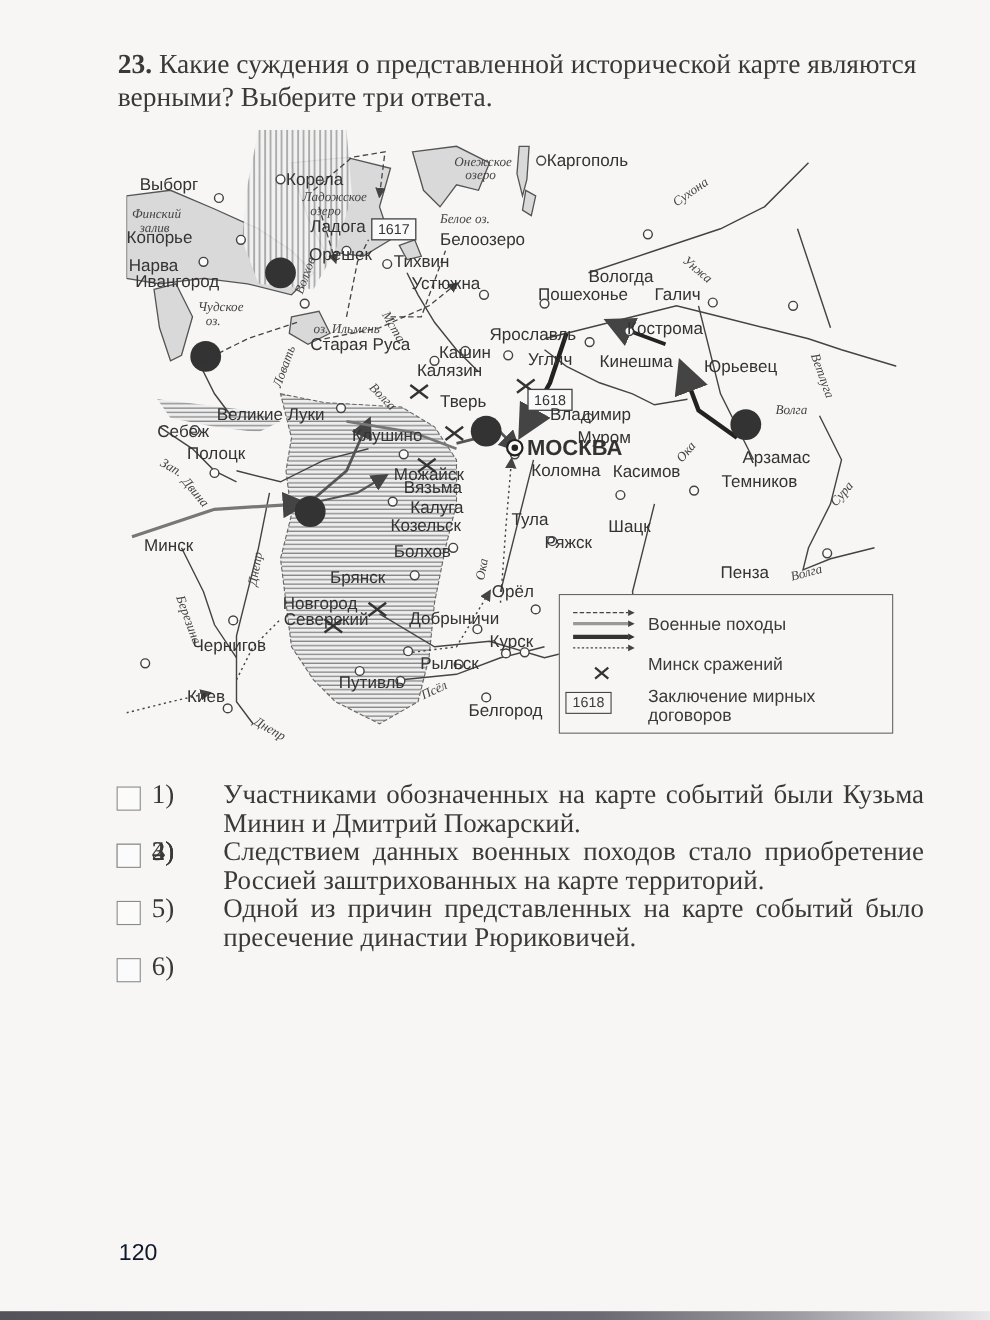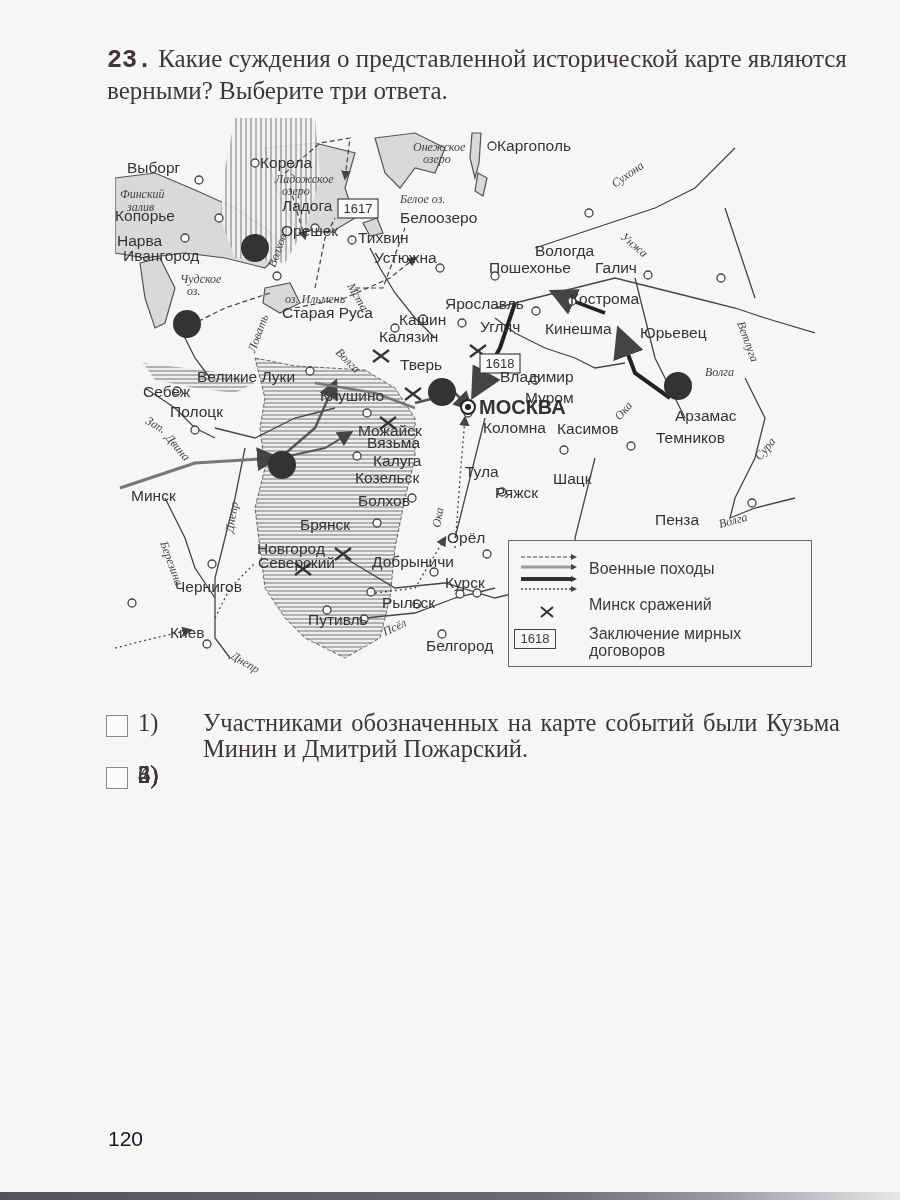--- a/index.html
+++ b/index.html
@@ -6,21 +6,21 @@
     body {
       width: 900px; height: 1200px; overflow: hidden;
       background: #f7f6f4; position: relative;
       font-family: "Liberation Serif", "DejaVu Serif", serif;
       color: #3a3638;
     }
     .question {
       position: absolute; left: 107px; top: 44px; width: 745px;
       font-size: 25px; line-height: 30px; color: #3c383a;
     }
-    .question .num { font-weight: bold; font-family: Liberation Mono, monospace; }
+    .question .num { font-weight: bold; font-family: Liberation Serif, serif; }
     .map {
       position: absolute; left: 115px; top: 118px; width: 700px; height: 570px;
     }
     .map svg { width: 700px; height: 570px; display: block; }
     .map text { font-family: "Liberation Sans", sans-serif; fill: #333; }
     .map .city { font-size: 15.5px; }
     .map .river { font-size: 12px; font-style: italic; font-family: "Liberation Serif", serif; fill: #444; }
     .map .moscow { font-size: 20px; font-weight: bold; }
     .legend {
       position: absolute; left: 508px; top: 540px; width: 302px; height: 125px;
@@ -347,24 +347,26 @@
     <span class="box"></span>
     <span class="n">2)</span>
   </div>
   <div class="answer">
     <span class="box"></span>
     <span class="n">3)</span>
   </div>
   <div class="answer">
     <span class="box"></span>
     <span class="n">4)</span>
+    <span class="t">Следствием данных военных походов стало приобретение Россией заштрихованных на карте территорий.</span>
   </div>
   <div class="answer">
     <span class="box"></span>
     <span class="n">5)</span>
+    <span class="t">Одной из причин представленных на карте событий было пресечение династии Рюриковичей.</span>
   </div>
   <div class="answer">
     <span class="box"></span>
     <span class="n">6)</span>
   </div>
 </div>
 
 <div class="page-num">120</div>
 <div class="bottom-bar"></div>
 

